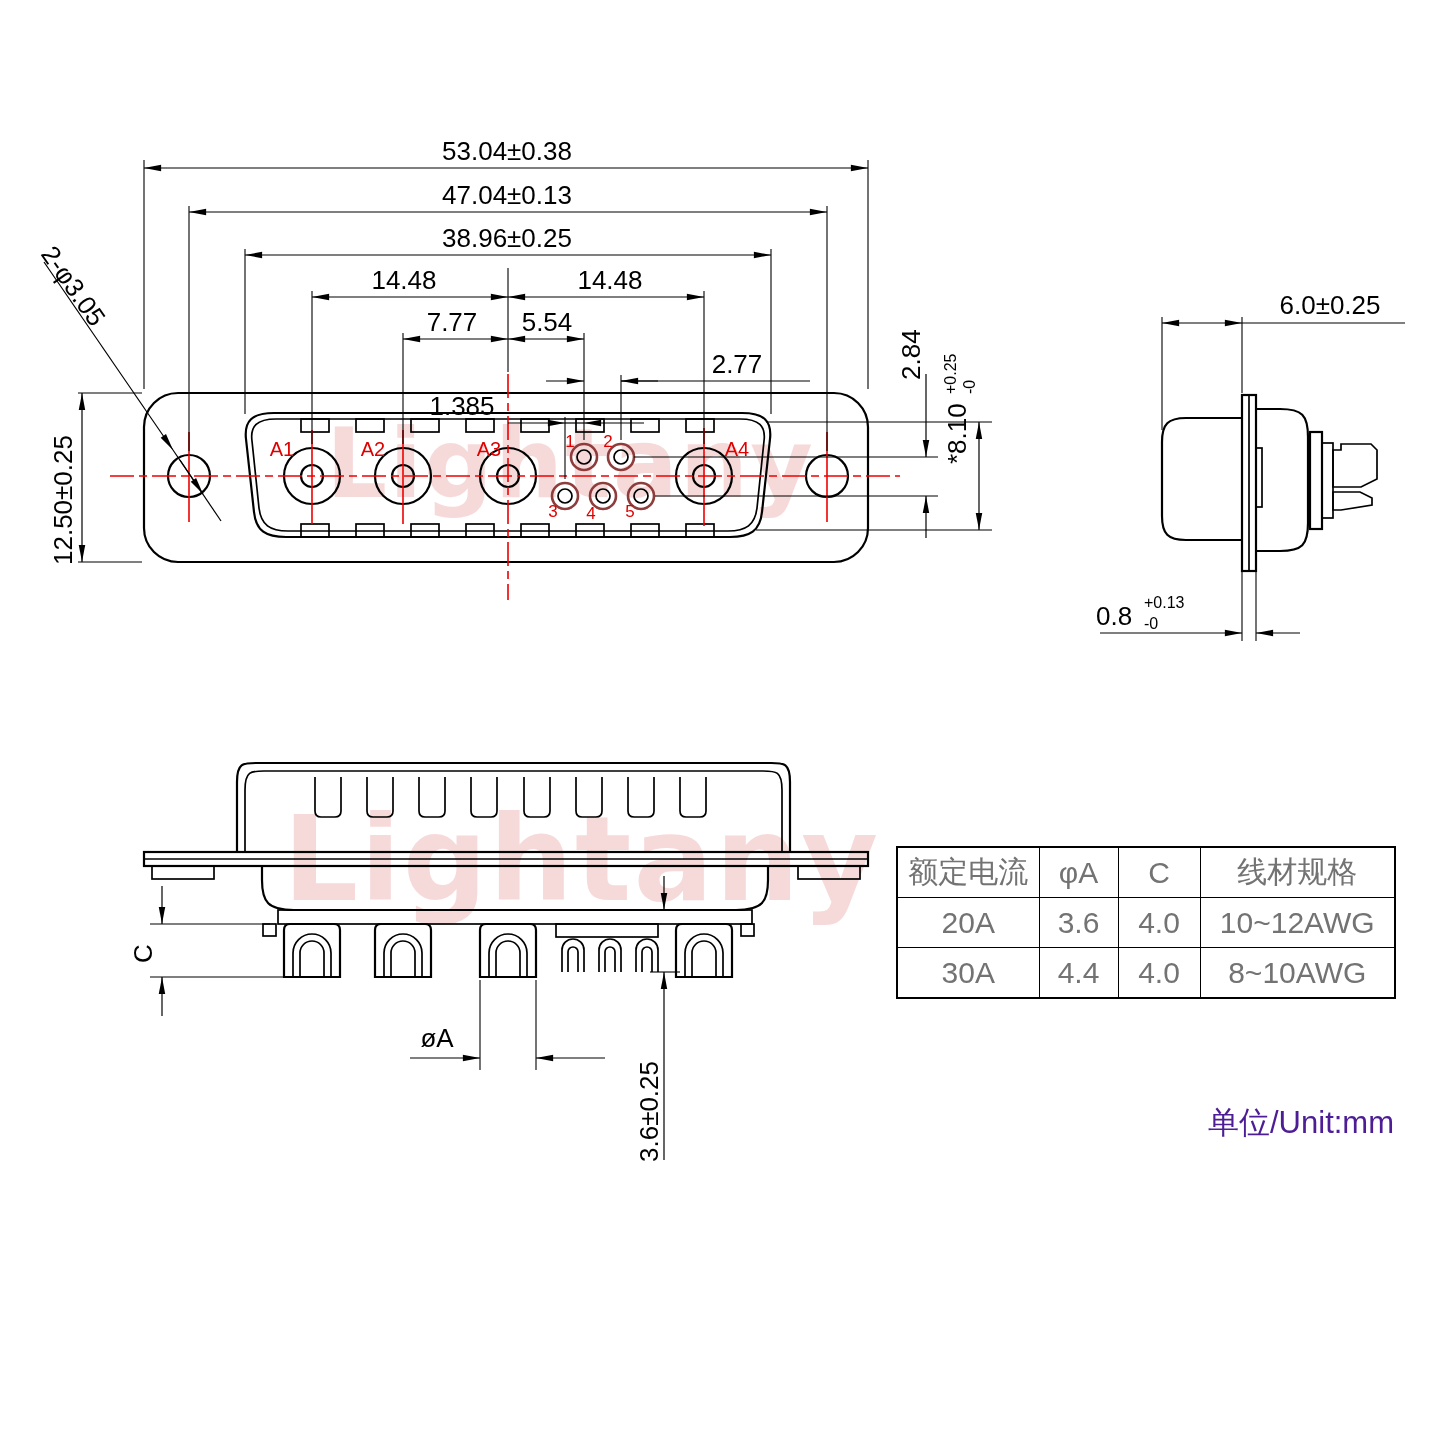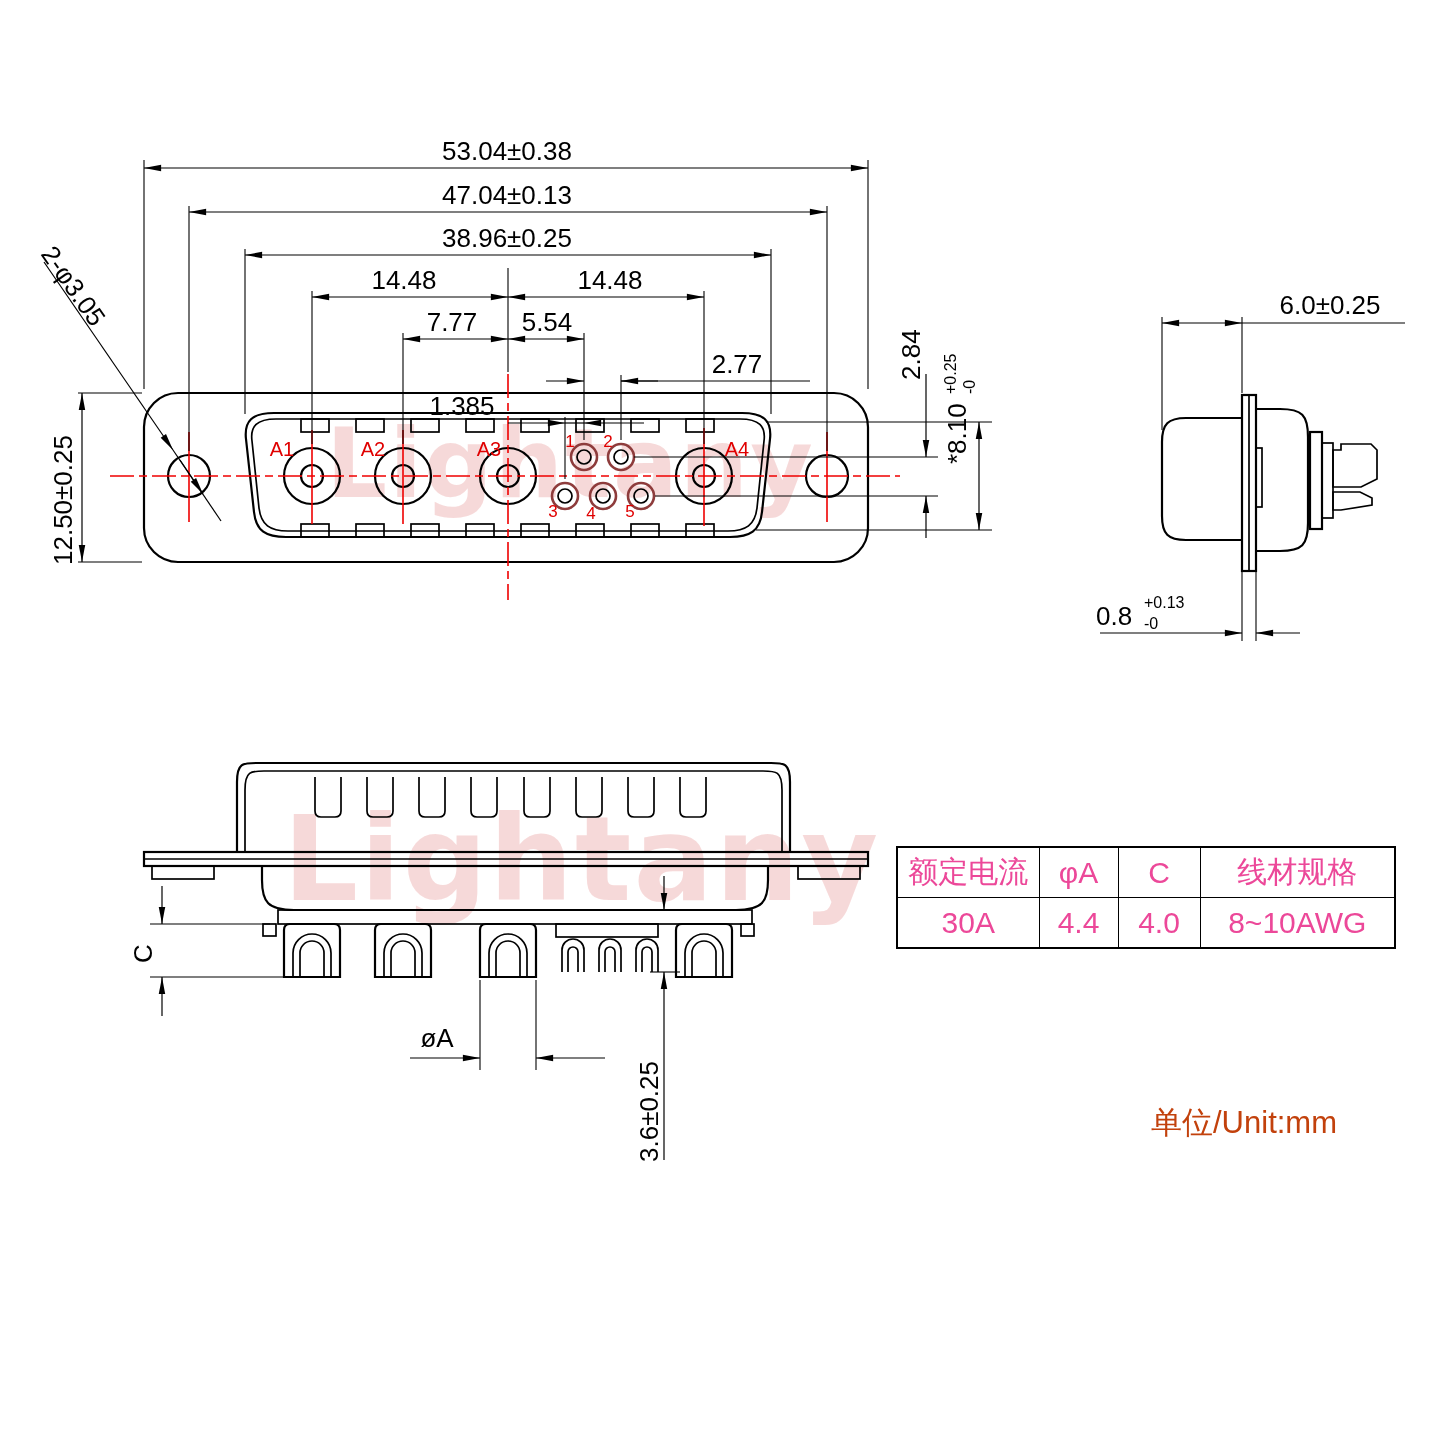--- a/index.html
+++ b/index.html
@@ -20,26 +20,26 @@
   .cl{stroke:#ef0000;stroke-width:1.6;fill:none;}
   .cld{stroke:#ef0000;stroke-width:1.6;fill:none;stroke-dasharray:24 5 8 5;}
   .dim{font-size:26px;fill:#000;text-anchor:middle;}
   .dimL{font-size:26px;fill:#000;text-anchor:start;}
   .tol{font-size:16px;fill:#000;text-anchor:start;}
   .plabel{font-size:20px;fill:#e00000;text-anchor:middle;}
   .slabel{font-size:17px;fill:#e00000;text-anchor:middle;}
   .spin{fill:none;stroke:#8e3c3c;stroke-width:2.6;}
   
   .spec{position:absolute;left:896px;top:846px;z-index:3;border-collapse:collapse;table-layout:fixed;
-        background:#fff;font-size:30px;color:#ec4899;}
+        background:#fff;font-size:30px;color:#737373;}
   .spec td,.spec th{border:1.6px solid #000;text-align:center;vertical-align:middle;
         font-weight:400;padding:0;height:49px;overflow:hidden;white-space:nowrap;}
   .spec{border:2.6px solid #000;}
   .unit-note{position:absolute;left:1094px;top:1102px;width:300px;z-index:3;
-        text-align:center;font-size:31px;color:#c2410c;}
+        text-align:right;font-size:31px;color:#4c1d95;}
 </style>
 </head>
 <body>
 
 <div class="stage">
 
   <div class="wm" id="wm1">Lightany</div>
   <div class="wm" id="wm2">Lightany</div>
 
   <svg width="1440" height="1440" viewBox="0 0 1440 1440">
@@ -299,20 +299,26 @@
         <col style="width:195px">
       </colgroup>
     <tbody>
         <tr>
       <th>额定电流</th>
       <th>φA</th>
       <th>C</th>
       <th>线材规格</th>
     </tr>
     <tr>
+      <td>20A</td>
+      <td>3.6</td>
+      <td>4.0</td>
+      <td>10~12AWG</td>
+    </tr>
+    <tr>
       <td>30A</td>
       <td>4.4</td>
       <td>4.0</td>
       <td>8~10AWG</td>
     </tr>
   </tbody>
     </table>
 
   <div class="unit-note">单位/Unit:mm</div>
 </div>

